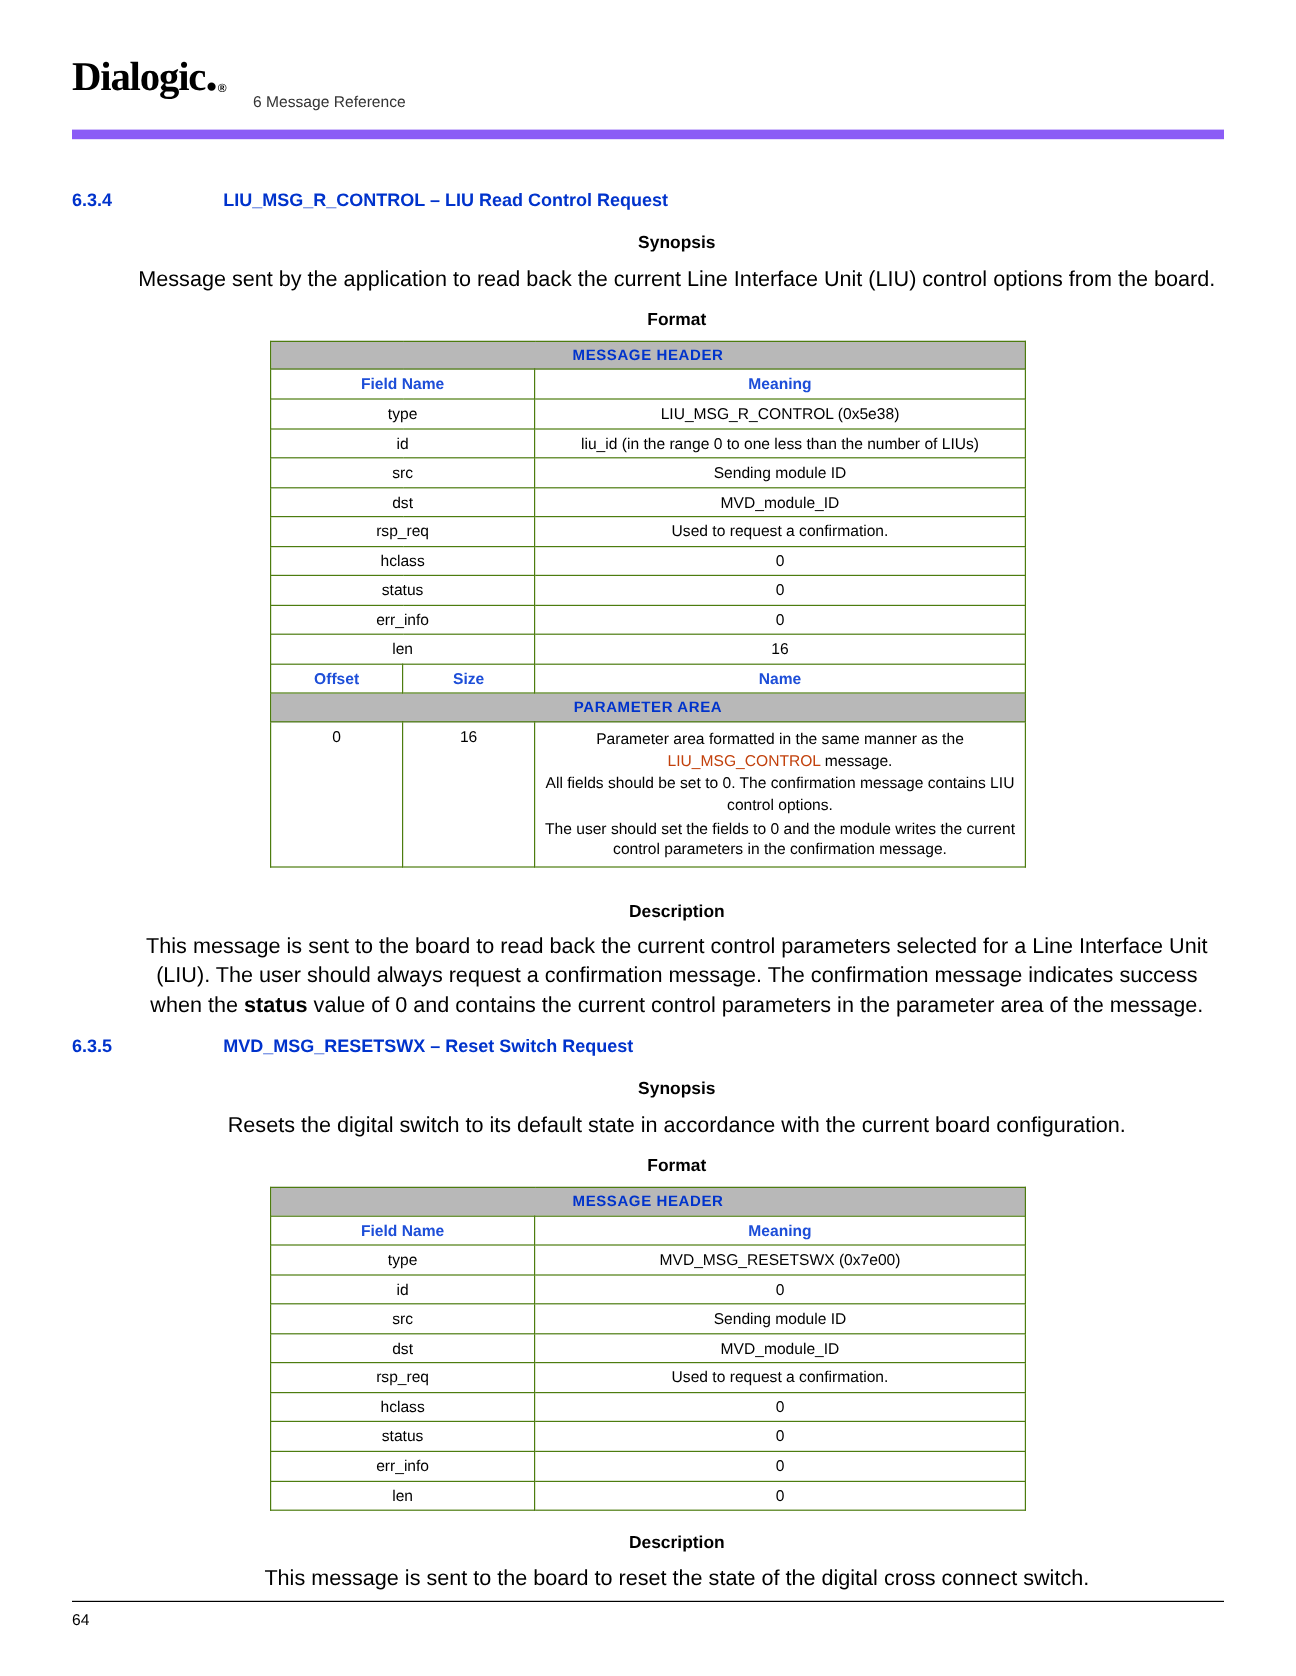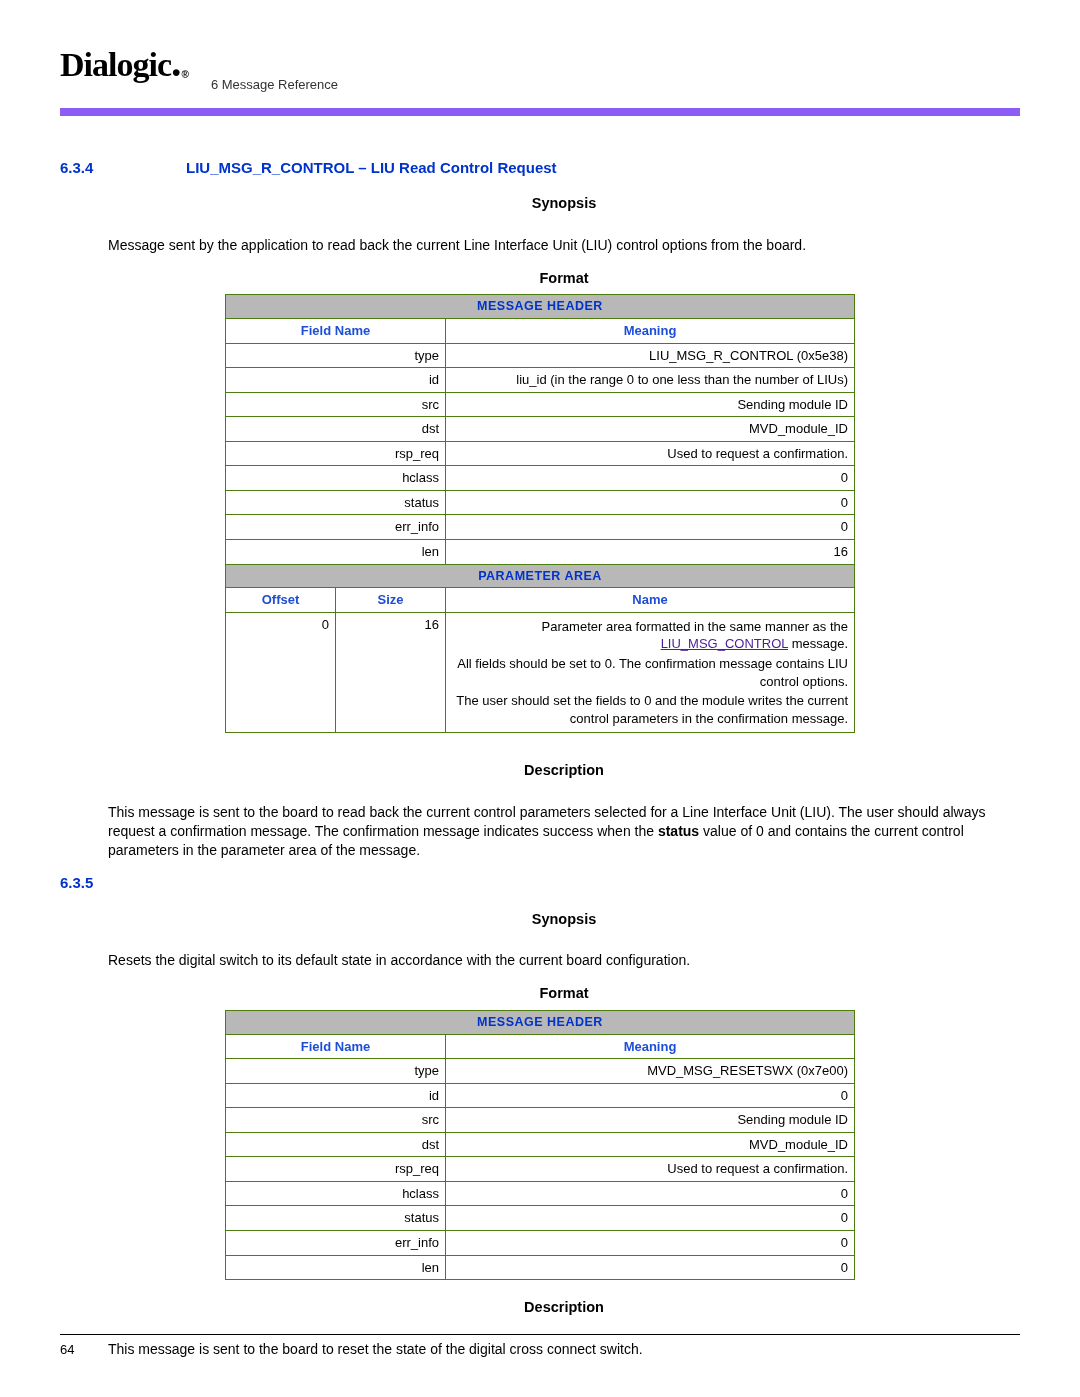--- a/index.html
+++ b/index.html
@@ -69,56 +69,57 @@
     font-size:15px;
     margin-left:14px;
   }
   .sub-h {
     font-weight:700;
     margin:14px 0 6px 48px;
     font-size:14.5px;
     text-align:center;
   }
   .body-p {
-    margin:22px 0 14px 48px;
-    font-size:14px;
+    margin:6px 0 14px 48px;
+    font-size:18px;
+    text-align:center;
   }
   .body-p b { font-weight:700; }
 
   
   table.msg {
     border-collapse:collapse;
     margin:4px auto 18px auto;
     width:630px;
     table-layout:fixed;
     font-size:13px;
   }
   table.msg, table.msg td, table.msg th {
     border:1px solid #4d7c0f;
   }
   table.msg td, table.msg th {
     padding:3px 6px;
     vertical-align:top;
-    text-align:right;
+    text-align:center;
   }
   table.msg .band {
     background:#b8b8b8;
     text-align:center;
     font-weight:700;
     color:#0033cc;
     font-size:12.5px;
     letter-spacing:0.5px;
   }
   table.msg .hdr {
     text-align:center;
     font-weight:700;
     color:#1d4ed8;
     font-size:13px;
   }
-  .blue-link { color:#4c1d95;text-decoration:underline; }
+  .blue-link { color:#c2410c; }
   .param-cell p { margin:2px 0; }
 
   
   .foot-line {
     position:absolute;
     left:60px;
     right:60px;
     bottom:62px;
     border-top:1.5px solid #000;
   }
@@ -199,27 +200,27 @@
           <td colspan="2">err_info</td>
           <td>0</td>
         </tr>
         <tr>
           <td colspan="2">len</td>
           <td>16</td>
         </tr>
       </tbody>
     <tbody>
         <tr>
-          <td class="band" colspan="3">PARAMETER AREA</td>
-        </tr>
-    <tr>
       <td class="hdr">Offset</td>
       <td class="hdr">Size</td>
       <td class="hdr">Name</td>
     </tr>
+    <tr>
+          <td class="band" colspan="3">PARAMETER AREA</td>
+        </tr>
     <tr>
       <td>0</td>
       <td>16</td>
       <td class="param-cell">
         <p>
           <span>Parameter area formatted in the same manner as the </span><span class="blue-link">LIU_MSG_CONTROL</span><span> message.</span>
         </p>
         <p>All fields should be set to 0. The confirmation message contains LIU control options.</p>
         <p>The user should set the fields to 0 and the module writes the current control parameters in the confirmation message.</p>
       </td>
@@ -227,20 +228,21 @@
   </tbody>
     </table>
 
   <div class="sub-h" style="margin-top:28px">Description</div>
   <p class="body-p">
     <span>This message is sent to the board to read back the current control parameters selected for a Line Interface Unit (LIU). The user should always request a confirmation message. The confirmation message indicates success when the </span><b>status</b><span> value of 0 and contains the current control parameters in the parameter area of the message.</span>
   </p>
 
   <div class="sec-row" style="margin-top:6px">
     <span class="sec-num">6.3.5</span>
+    <span class="sec-title">MVD_MSG_RESETSWX – Reset Switch Request</span>
   </div>
 
   <div class="sub-h">Synopsis</div>
   <p class="body-p">Resets the digital switch to its default state in accordance with the current board configuration.</p>
 
   <div class="sub-h">Format</div>
 
   <table class="msg">
     <colgroup>
         <col style="width:220px">

